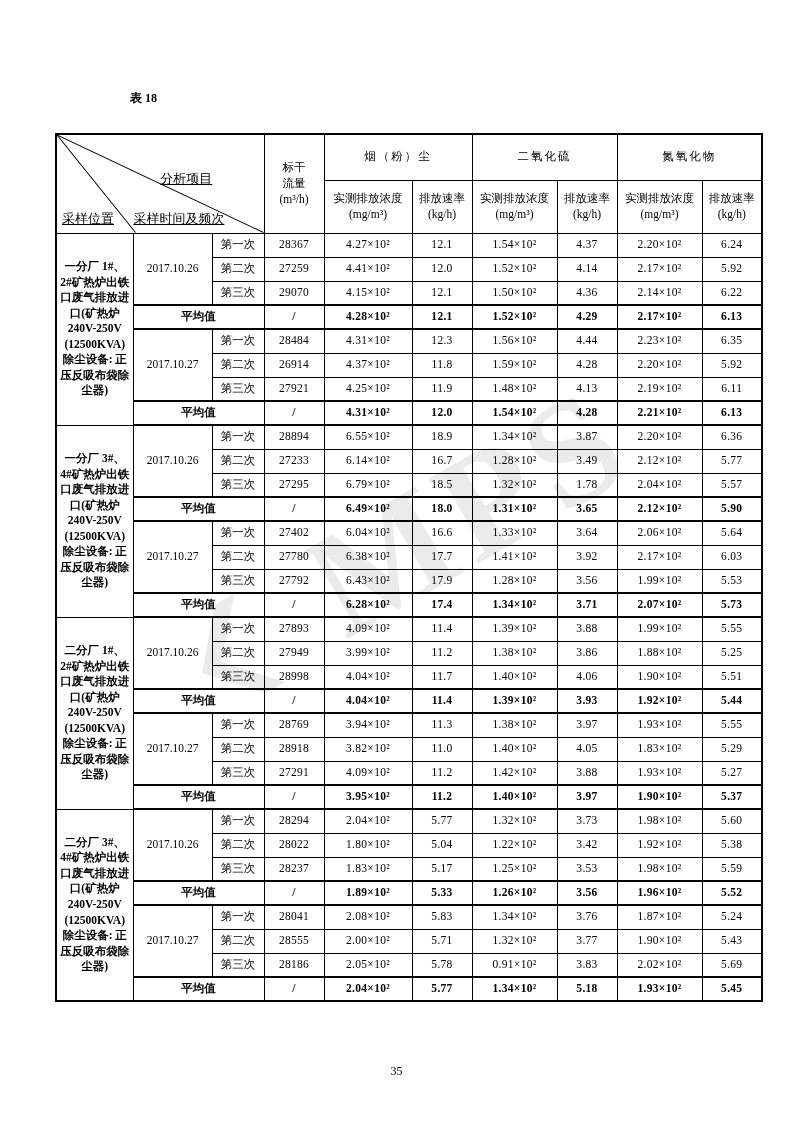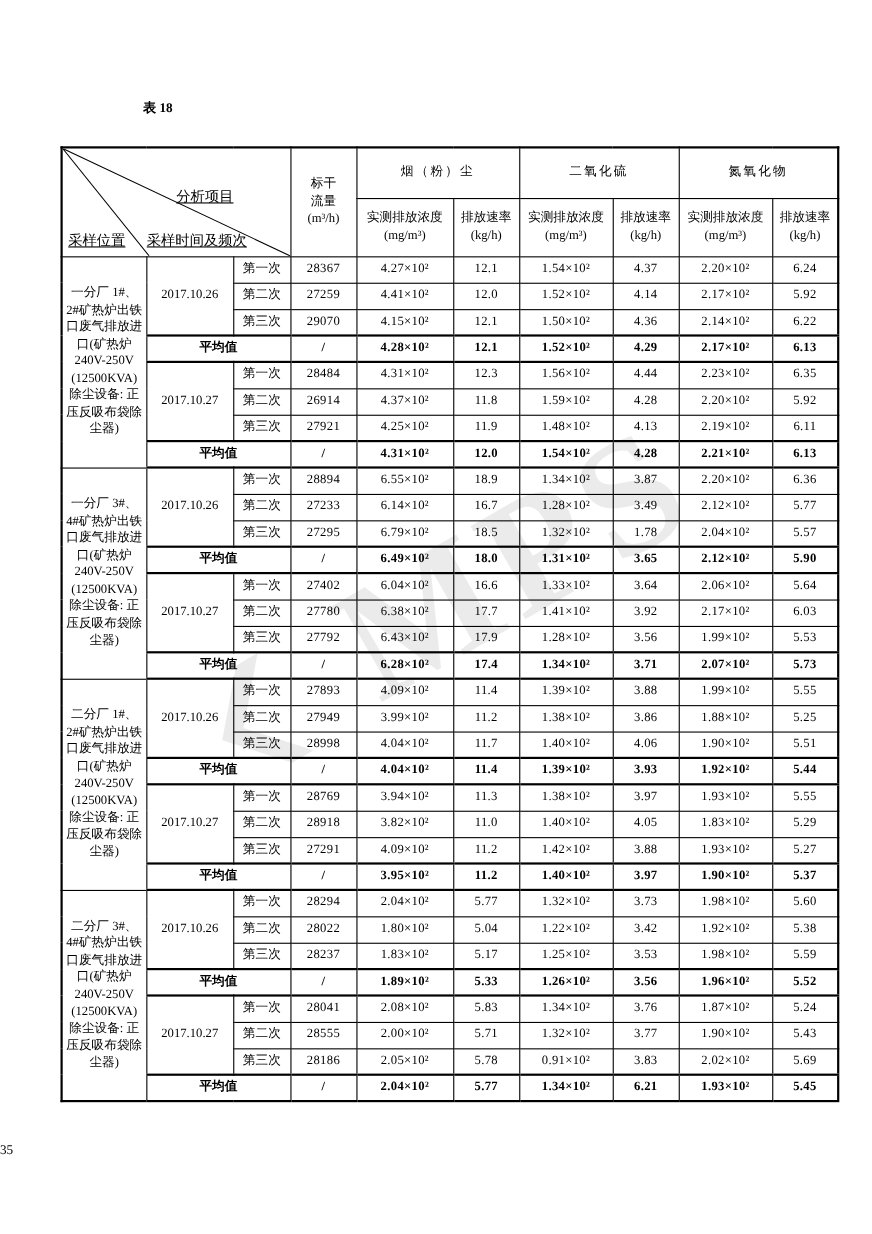--- a/index.html
+++ b/index.html
@@ -24,25 +24,25 @@
   tr.hrow1{height:46px;} tr.hrow2{height:53px;margin-left:16px;} tbody tr{height:24px;}
   td.group{font-size:12.5px;letter-spacing:2px;}
   td.sub{font-size:11.5px;}
   td.flow-h{white-space:pre-line;font-size:11.5px;}
   td.corner{position:relative;padding:0;}
   .corner svg{position:absolute;left:0;top:0;width:100%;height:100%;}
   .corner .lbl{position:absolute;font-size:13px;white-space:nowrap;text-decoration:underline;}
   .lbl-analysis{left:50%;top:36%;}
   .lbl-pos{left:5px;bottom:5px;}
   .lbl-time{left:37%;bottom:5px;}
-  td.pos-cell{font-size:11px;line-height:1.5;padding:2px 3px;border-bottom-width:2px;}
+  td.pos-cell{font-size:11px;line-height:1.5;padding:2px 3px;border-bottom-width:2px;font-weight:bold;}
   td.date-cell{font-size:11.5px;}
   td.val{letter-spacing:0.3px;}
   tr.avg td{font-weight:bold;border-top-width:2px;border-bottom-width:2px;}
-  .pagenum{position:absolute;left:0;right:0;top:1038px;font-size:12px;}
+  .pagenum{position:absolute;left:0;right:0;top:1064px;text-align:center;font-size:12px;}
 </style>
 </head>
 <body>
 
 <div class="page">
 
   <div class="watermark">
     <svg class="wm-svg" viewBox="0 0 100 100">
       <path d="M10 55 L40 20 L55 20 L25 55 L55 88 L40 88 Z" fill="rgba(0,0,0,0.08)"></path>
     </svg>
@@ -413,21 +413,21 @@
           <td class="val">3.83</td>
           <td class="val">2.02×10²</td>
           <td class="val">5.69</td>
         </tr>
         <tr class="avg">
           <td colspan="2">平均值</td>
           <td class="val">/</td>
           <td class="val">2.04×10²</td>
           <td class="val">5.77</td>
           <td class="val">1.34×10²</td>
-          <td class="val">6.21</td>
+          <td class="val">5.18</td>
           <td class="val">1.93×10²</td>
           <td class="val">5.45</td>
         </tr>
       </tbody>
   </table>
 
   <div class="pagenum">35</div>
 </div>
 
 </body></html>

